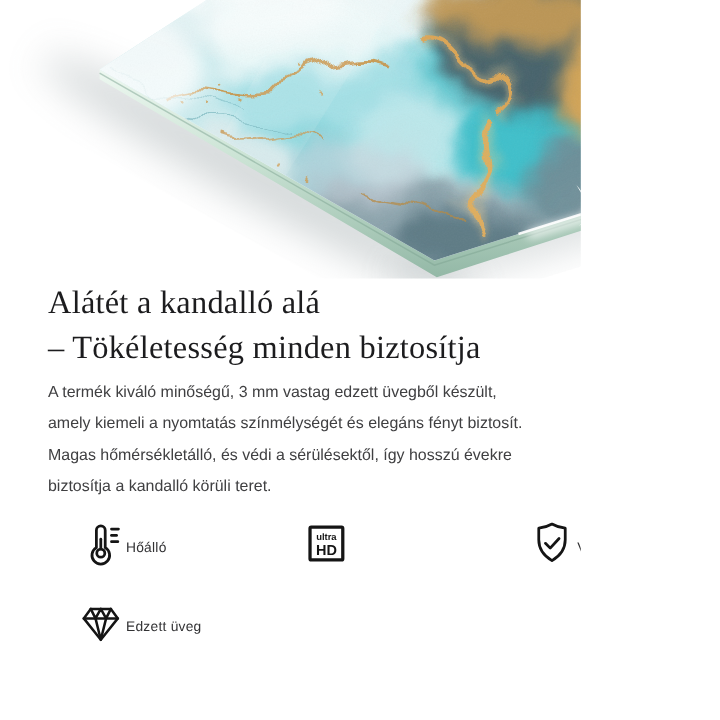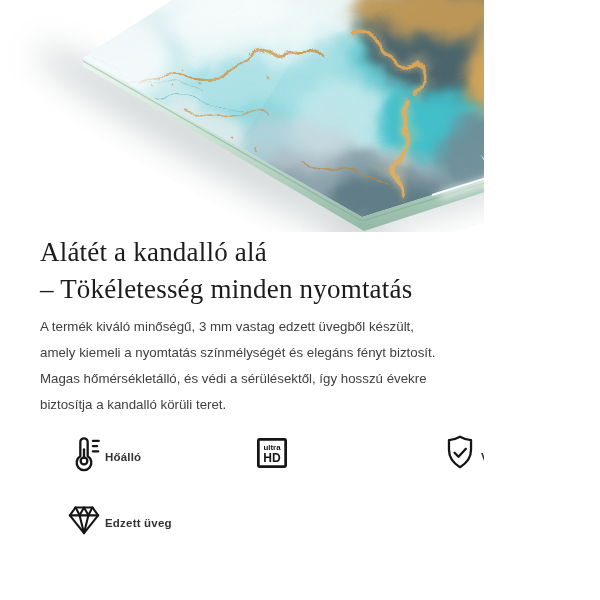--- a/index.html
+++ b/index.html
@@ -12,21 +12,21 @@
          font-size:27px;line-height:37px;color:var(--title-text,#1c1c1e);letter-spacing:.2px;}
   .t-line{display:block;}
   .description{margin:6px 0 0;max-width:522px;font-size:13.3px;line-height:26px;
                color:var(--body-text,#404042);}
   .features{margin:12px 0 0 23px;display:grid;grid-template-columns:repeat(3,160px);
             column-gap:28px;row-gap:20px;}
   .feature{display:flex;flex-direction:row;align-items:center;}
   .icon-wrap{height:46px;display:flex;align-items:center;justify-content:center;}
   .icon-wrap svg{width:42px;height:42px;}
   .feature-label{margin-top:8px;font-size:11.5px;color:var(--label-text,#323234);
-                 letter-spacing:.2px;white-space:nowrap;font-weight:bold;}
+                 letter-spacing:.2px;white-space:nowrap;}
   
   .ic .s{fill:none;stroke:var(--icon-stroke,#151515);stroke-width:2.2;
          stroke-linecap:round;stroke-linejoin:round;}
   .ic .f{fill:var(--icon-stroke,#151515);stroke:none;}
   .ic text{fill:var(--icon-stroke,#151515);font-family:"Liberation Sans",sans-serif;
            text-anchor:middle;}
 </style>
 </head>
 <body>
 
@@ -138,21 +138,21 @@
           <path d="M-18 0 Q -3 1.8 0 0 Q -3 -1.8 -18 0 Z M18 0 Q 3 1.8 0 0 Q 3 -1.8 18 0 Z" fill="#ffffff"></path>
         </g>
       </g>
     </svg>
   </div>
 
   <div class="content">
 
     <h1 class="title">
       <span class="t-line">Alátét a kandalló alá</span>
-      <span class="t-line">– Tökéletesség minden nyomtatás</span>
+      <span class="t-line">– Tökéletesség minden biztosítja</span>
     </h1>
 
     <p class="description">A termék kiváló minőségű, 3 mm vastag edzett üvegből készült, amely kiemeli a nyomtatás színmélységét és elegáns fényt biztosít. Magas hőmérsékletálló, és védi a sérülésektől, így hosszú évekre biztosítja a kandalló körüli teret.</p>
 
     <div class="features">
 
       <div class="feature">
         <div class="icon-wrap">
           <svg class="ic" viewBox="0 0 40 40">
             <path class="s" d="M16.5,23.2 V9.5 a3.5,3.5 0 0 1 7,0 V23.2 a7,7 0 1 1 -7,0 Z"></path>

